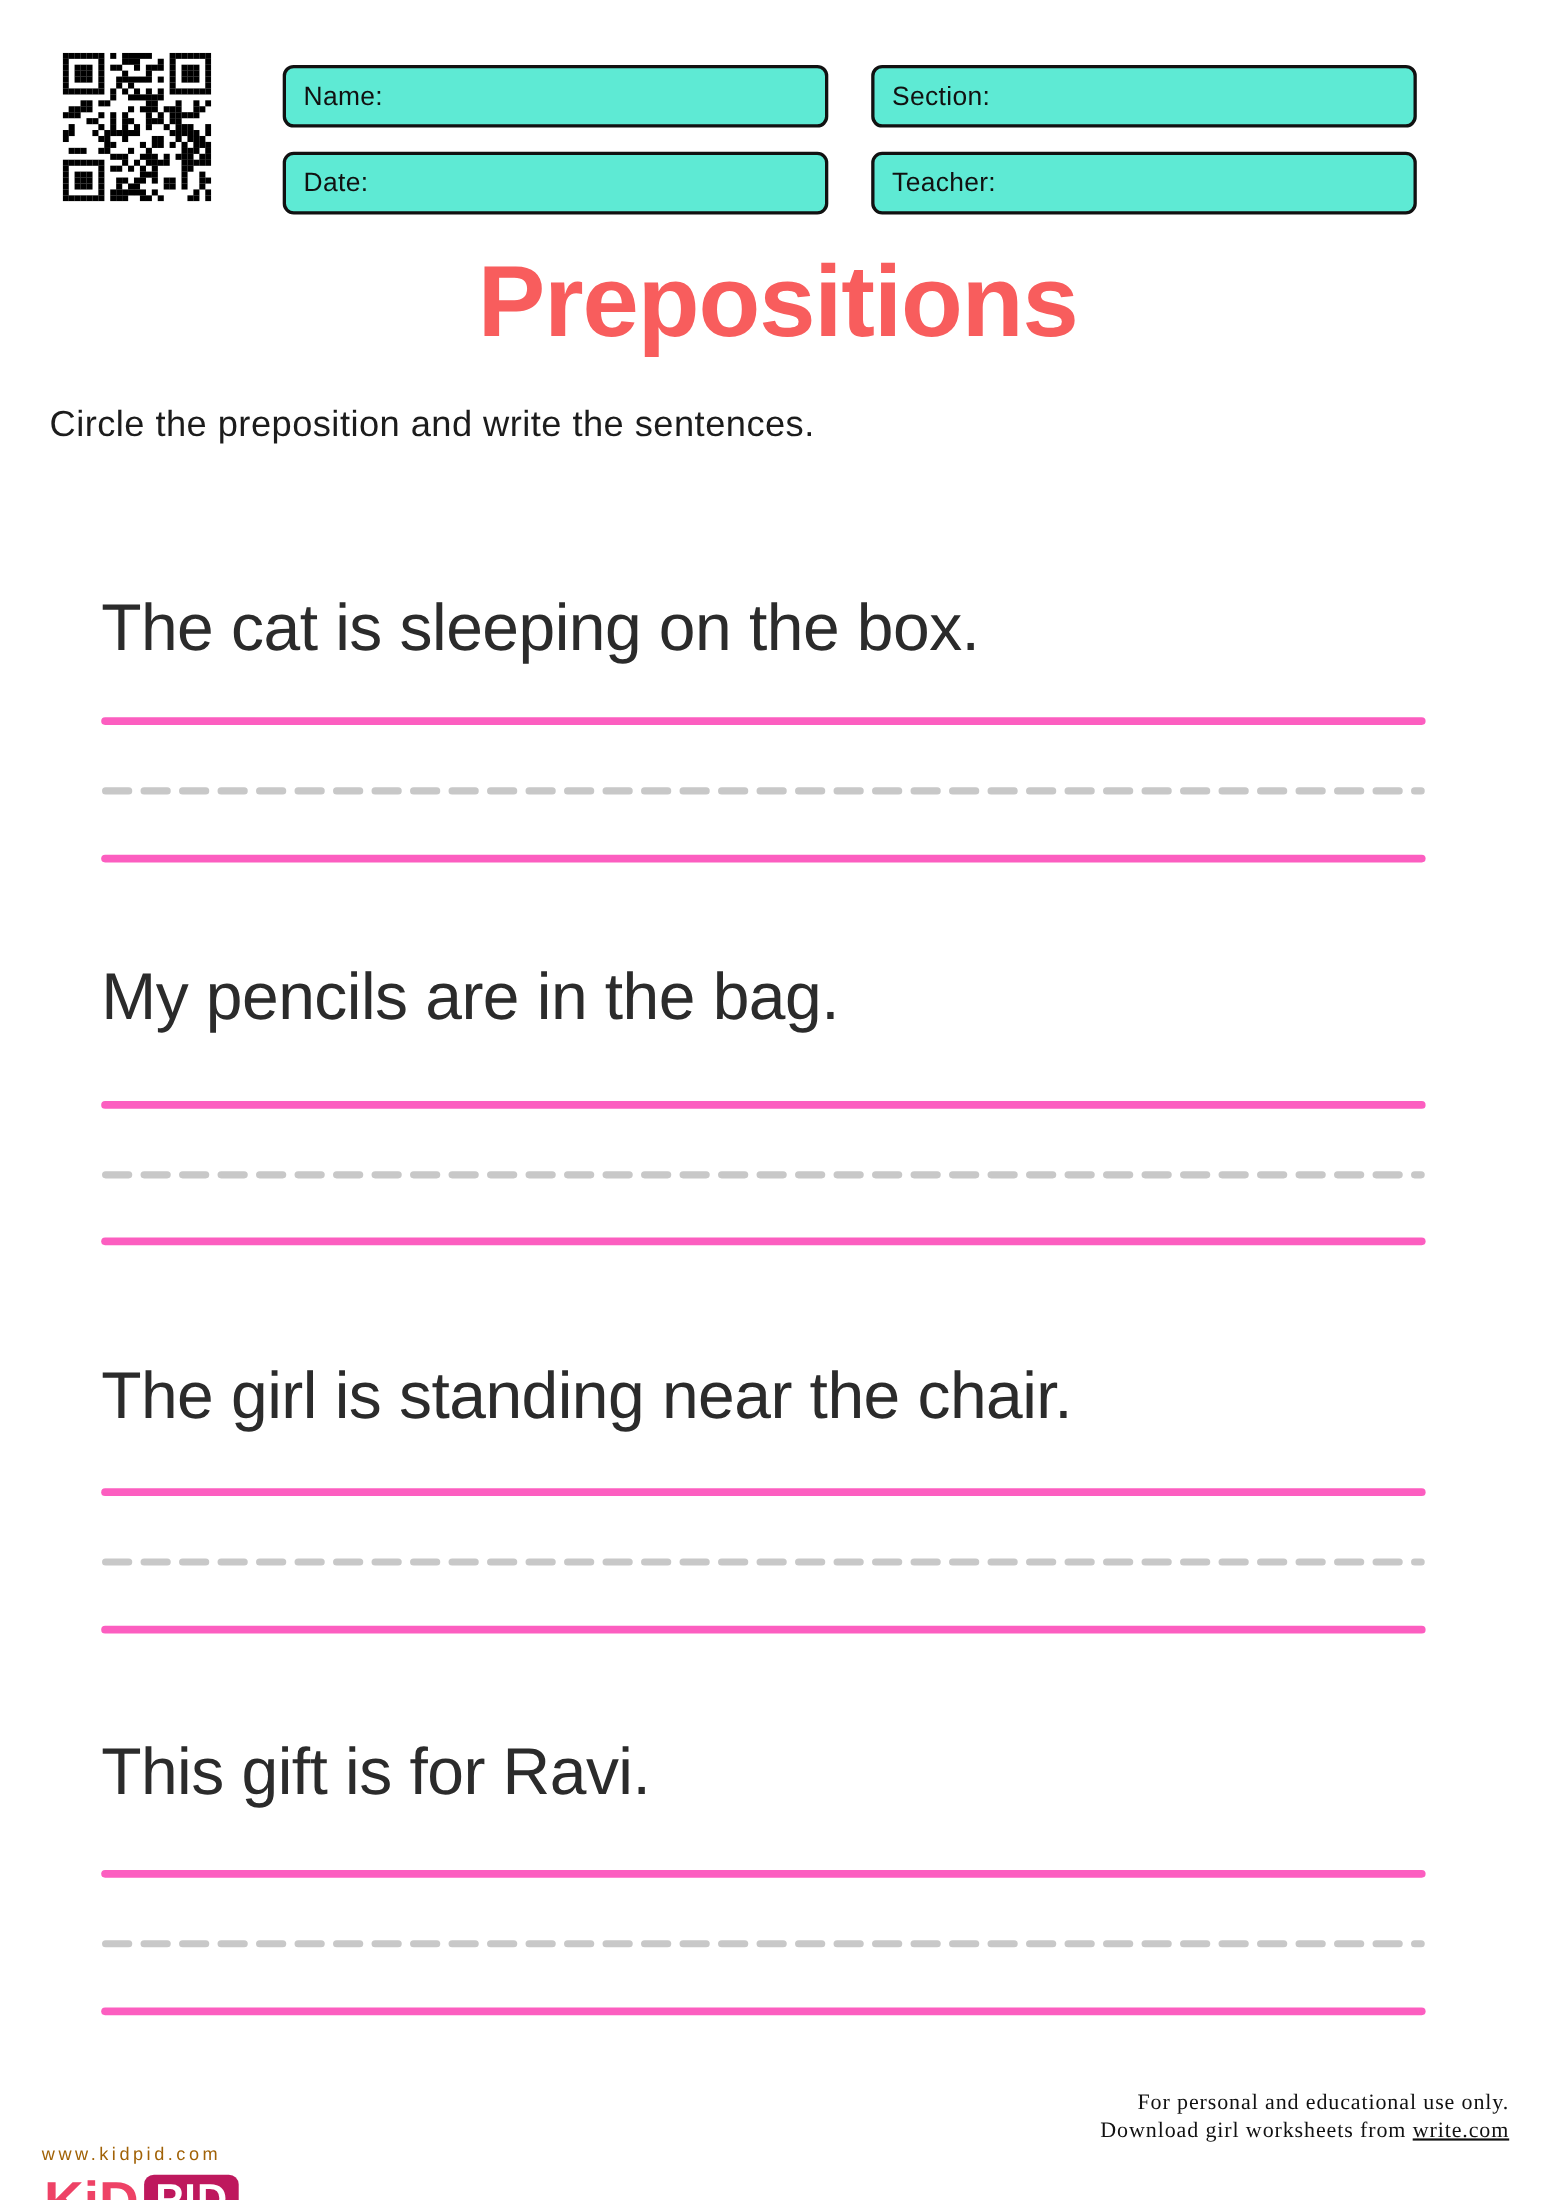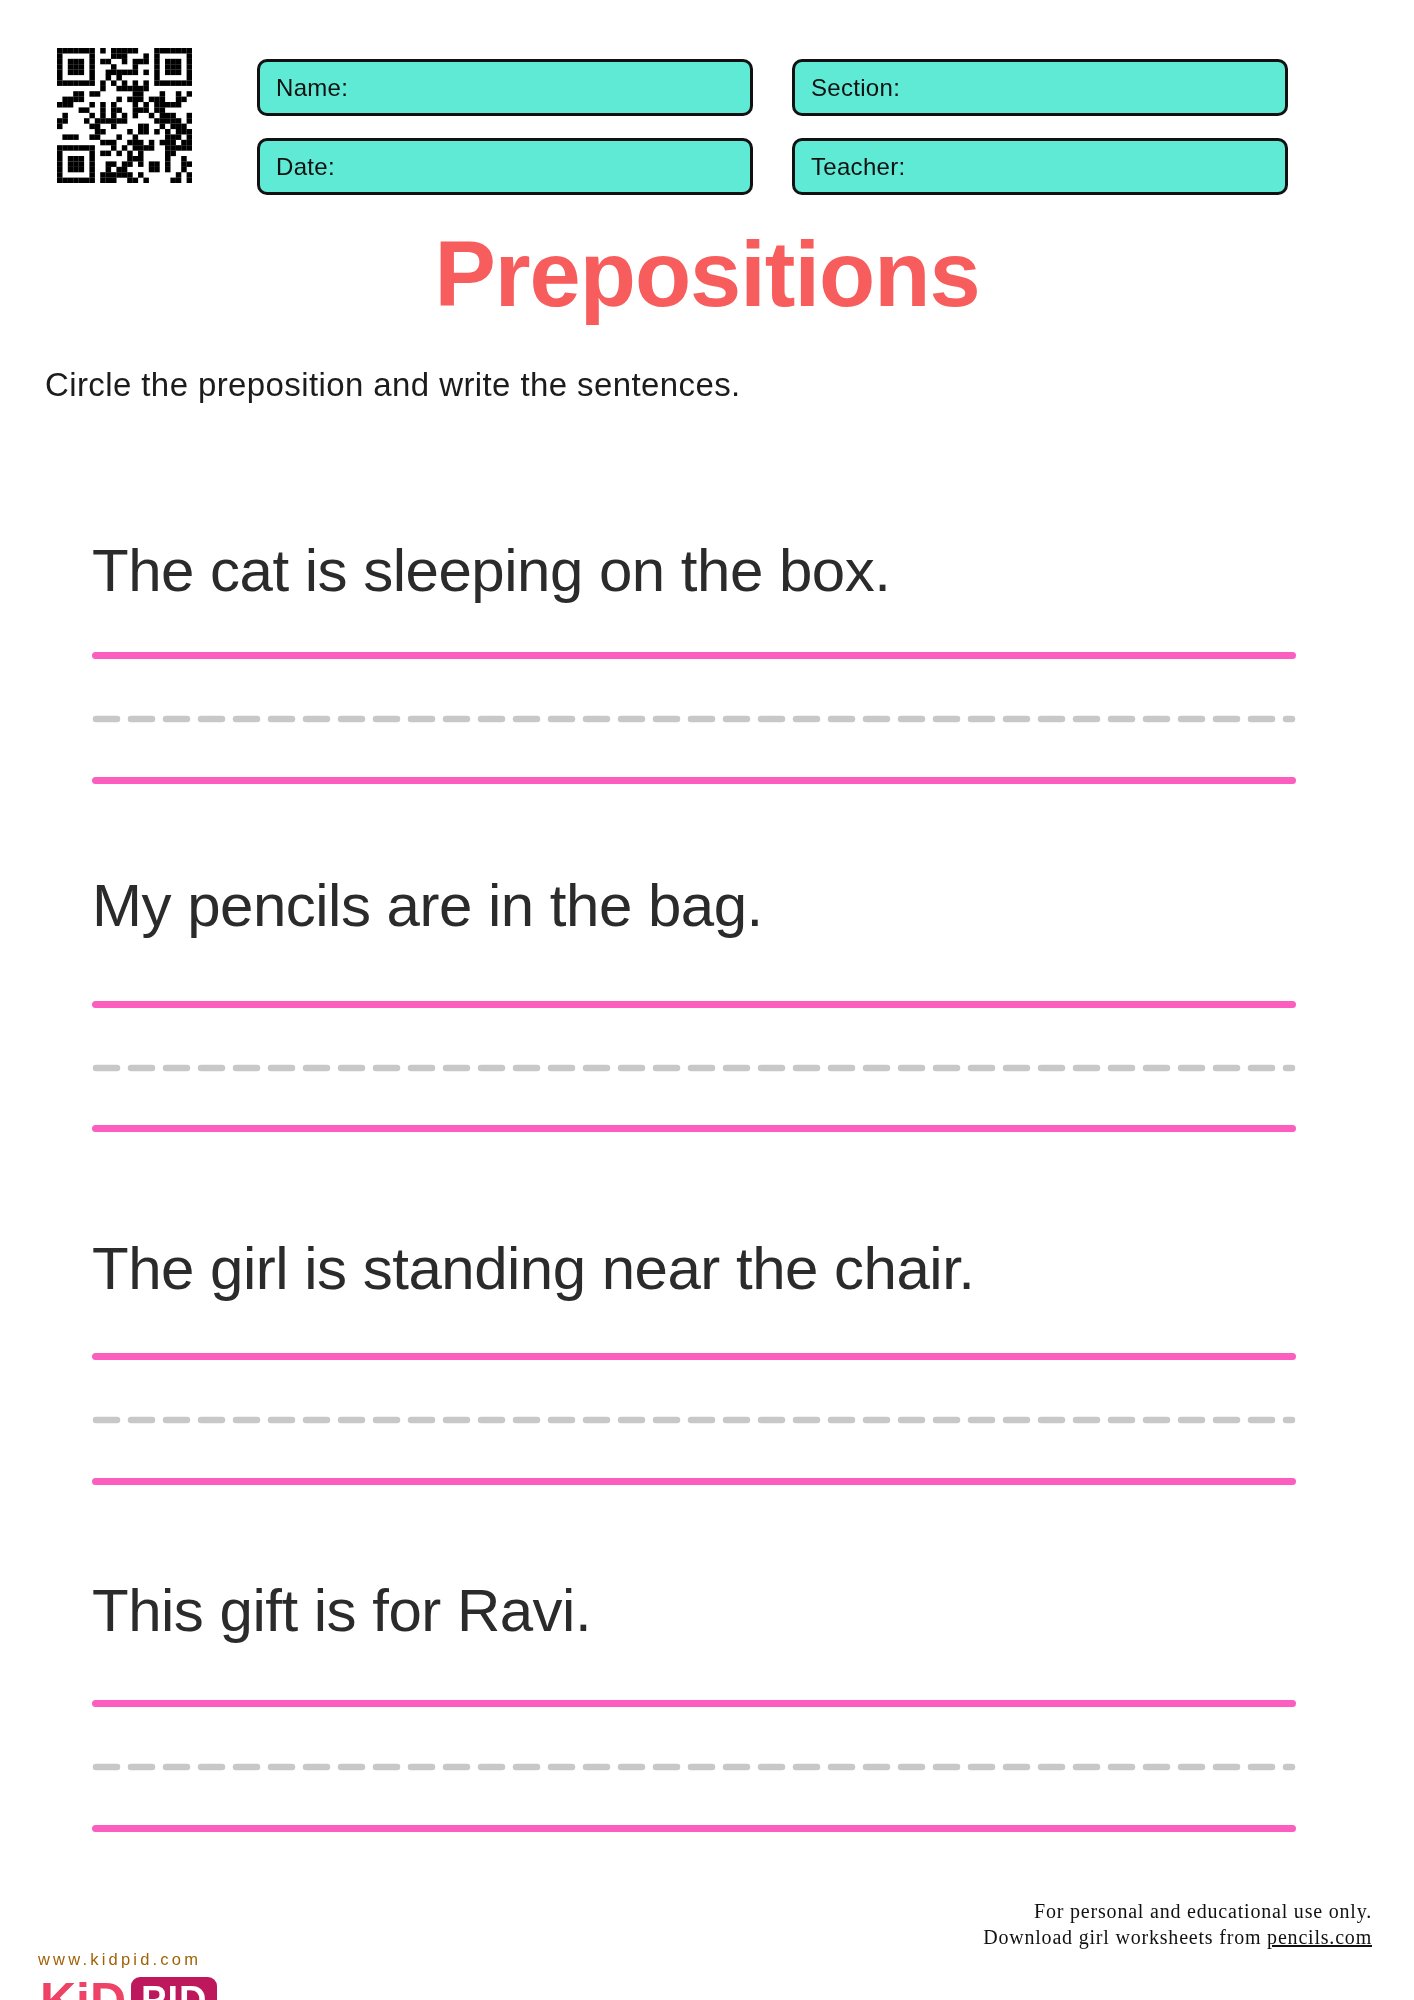--- a/index.html
+++ b/index.html
@@ -443,16 +443,16 @@
   </section>
 
   <div class="logo">
     <span class="logo-kid">KiD</span>
     <span class="logo-pid">PID</span>
   </div>
   <div class="website">www.kidpid.com</div>
 
   <div class="notes">
     <div>For personal and educational use only.</div>
-    <div><span>Download girl worksheets from </span><a href="#">pencils.com</a></div>
+    <div><span>Download girl worksheets from </span><a href="#">write.com</a></div>
   </div>
 
 </div>
 
 </body></html>

